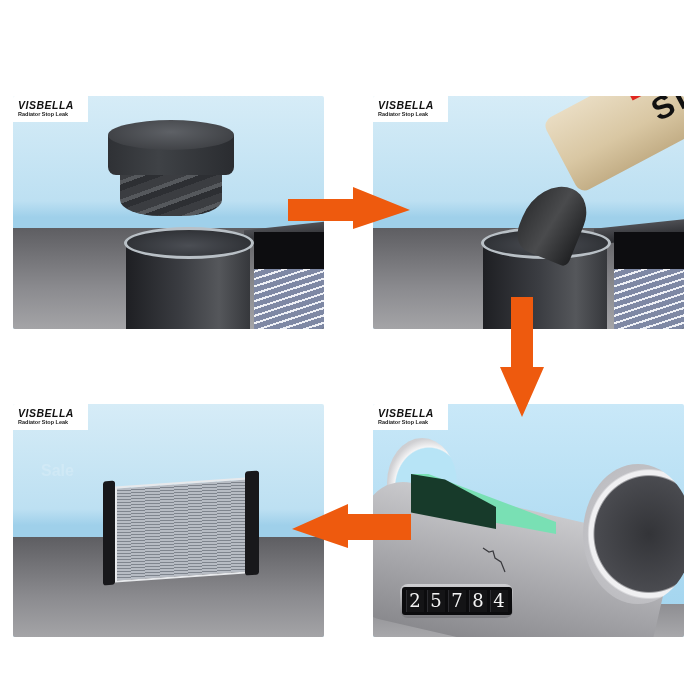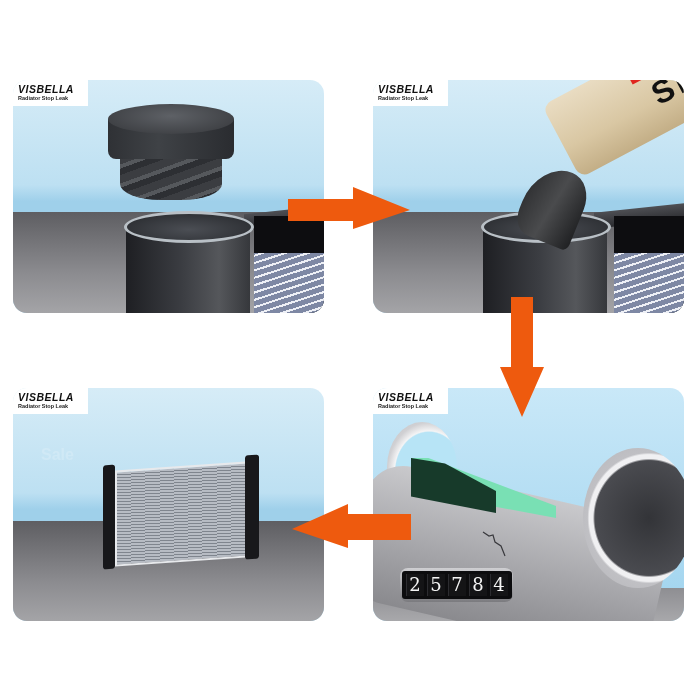--- a/index.html
+++ b/index.html
@@ -1,19 +1,19 @@
 <!DOCTYPE html>
 <html><head>
 <meta charset="utf-8">
 <style>
   html, body { margin:0; padding:0; }
   body { width:700px; height:700px; background:#ffffff; position:relative; overflow:hidden; font-family:"Liberation Sans", sans-serif; }
 
-  .panel { position:absolute; width:311px; height:233px; border-radius:14px; overflow:hidden;
-           background:linear-gradient(180deg,#d6ecf7 0%,#bde0f2 45%,#9fd0ea 52%); }
+  .panel { position:absolute; width:311px; height:233px; border-radius:2px; overflow:hidden;
+           background:linear-gradient(180deg,#d6ecf7 0%,#bde0f2 45%,#9fd0ea 52%);margin-top:16px; }
   #p1 { left:13px; top:80px; }
   #p2 { left:373px; top:80px; }
   #p3 { left:373px; top:388px; }
   #p4 { left:13px; top:388px; }
 
   .logo { position:absolute; left:0; top:0; width:70px; height:26px; background:#fff; z-index:6;
           display:flex; flex-direction:column; justify-content:center; padding-left:5px; }
   .logo .brand { font-weight:bold; font-style:italic; font-size:10.5px; color:#111; letter-spacing:0.5px; line-height:11px; }
   .logo .tag { font-size:5.5px; color:#222; font-weight:bold; line-height:7px; }
 

